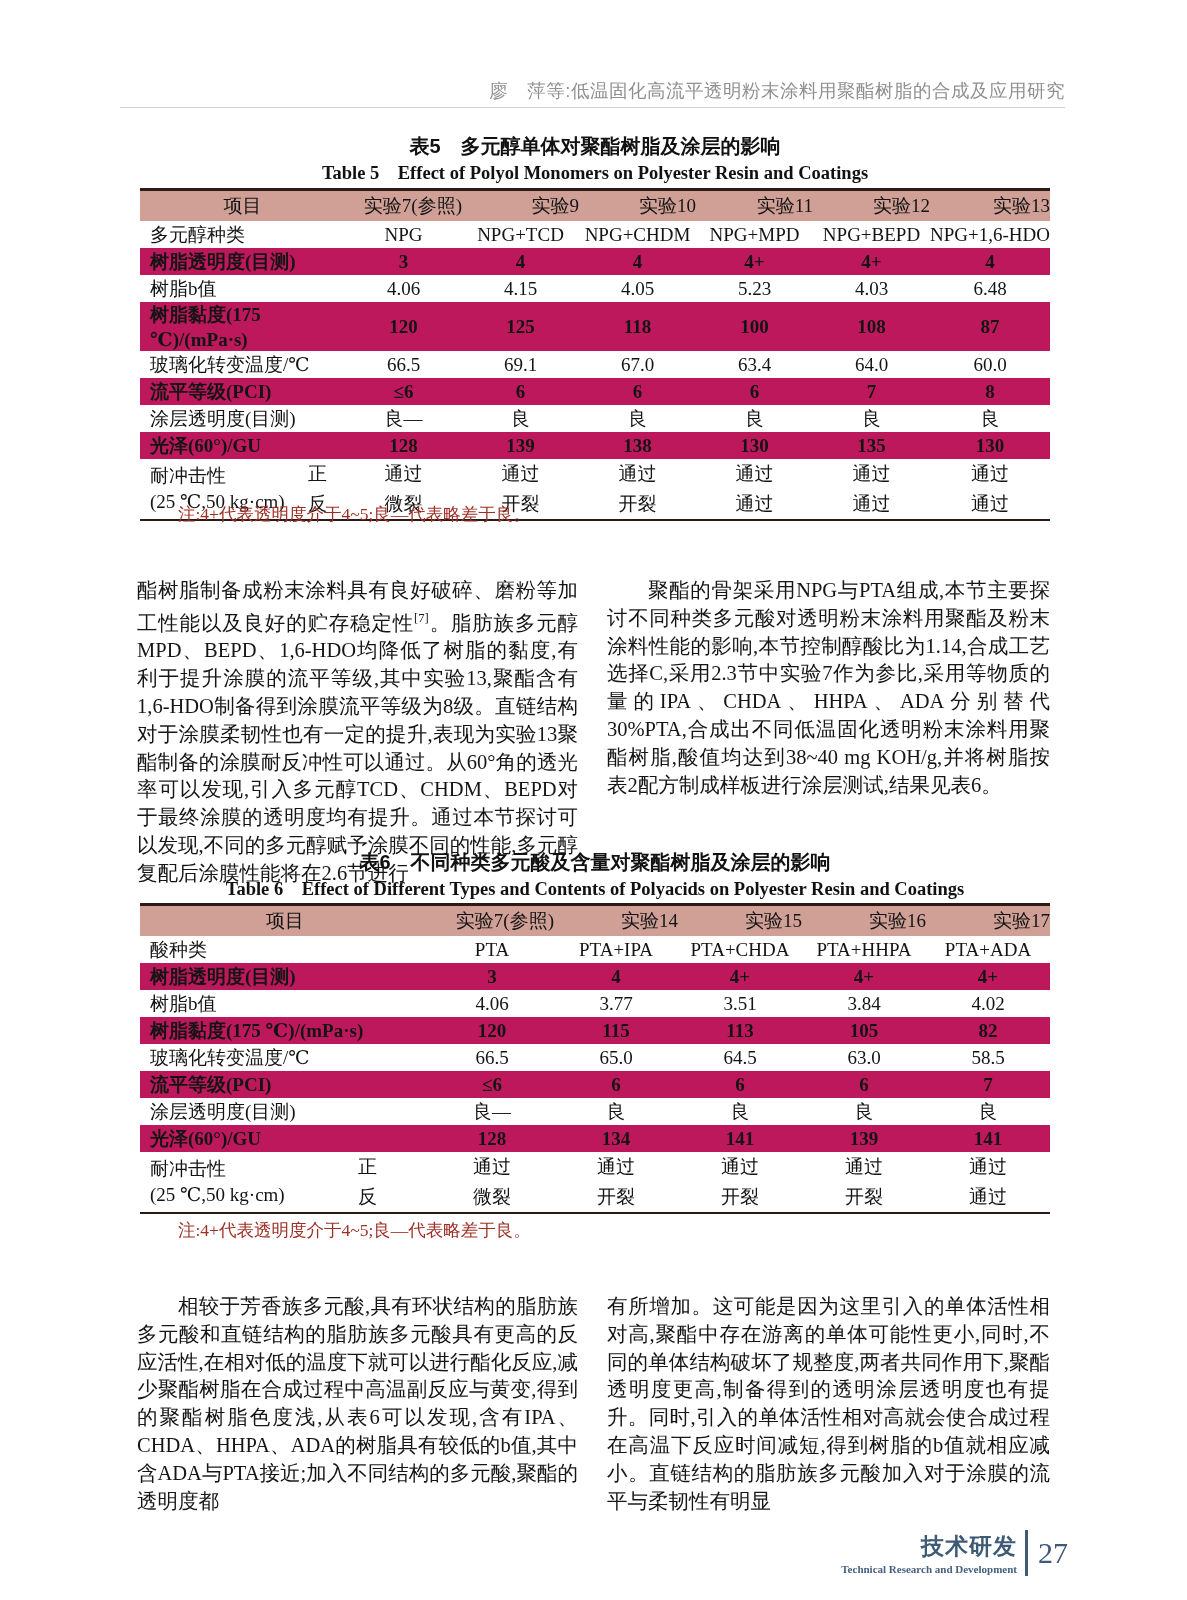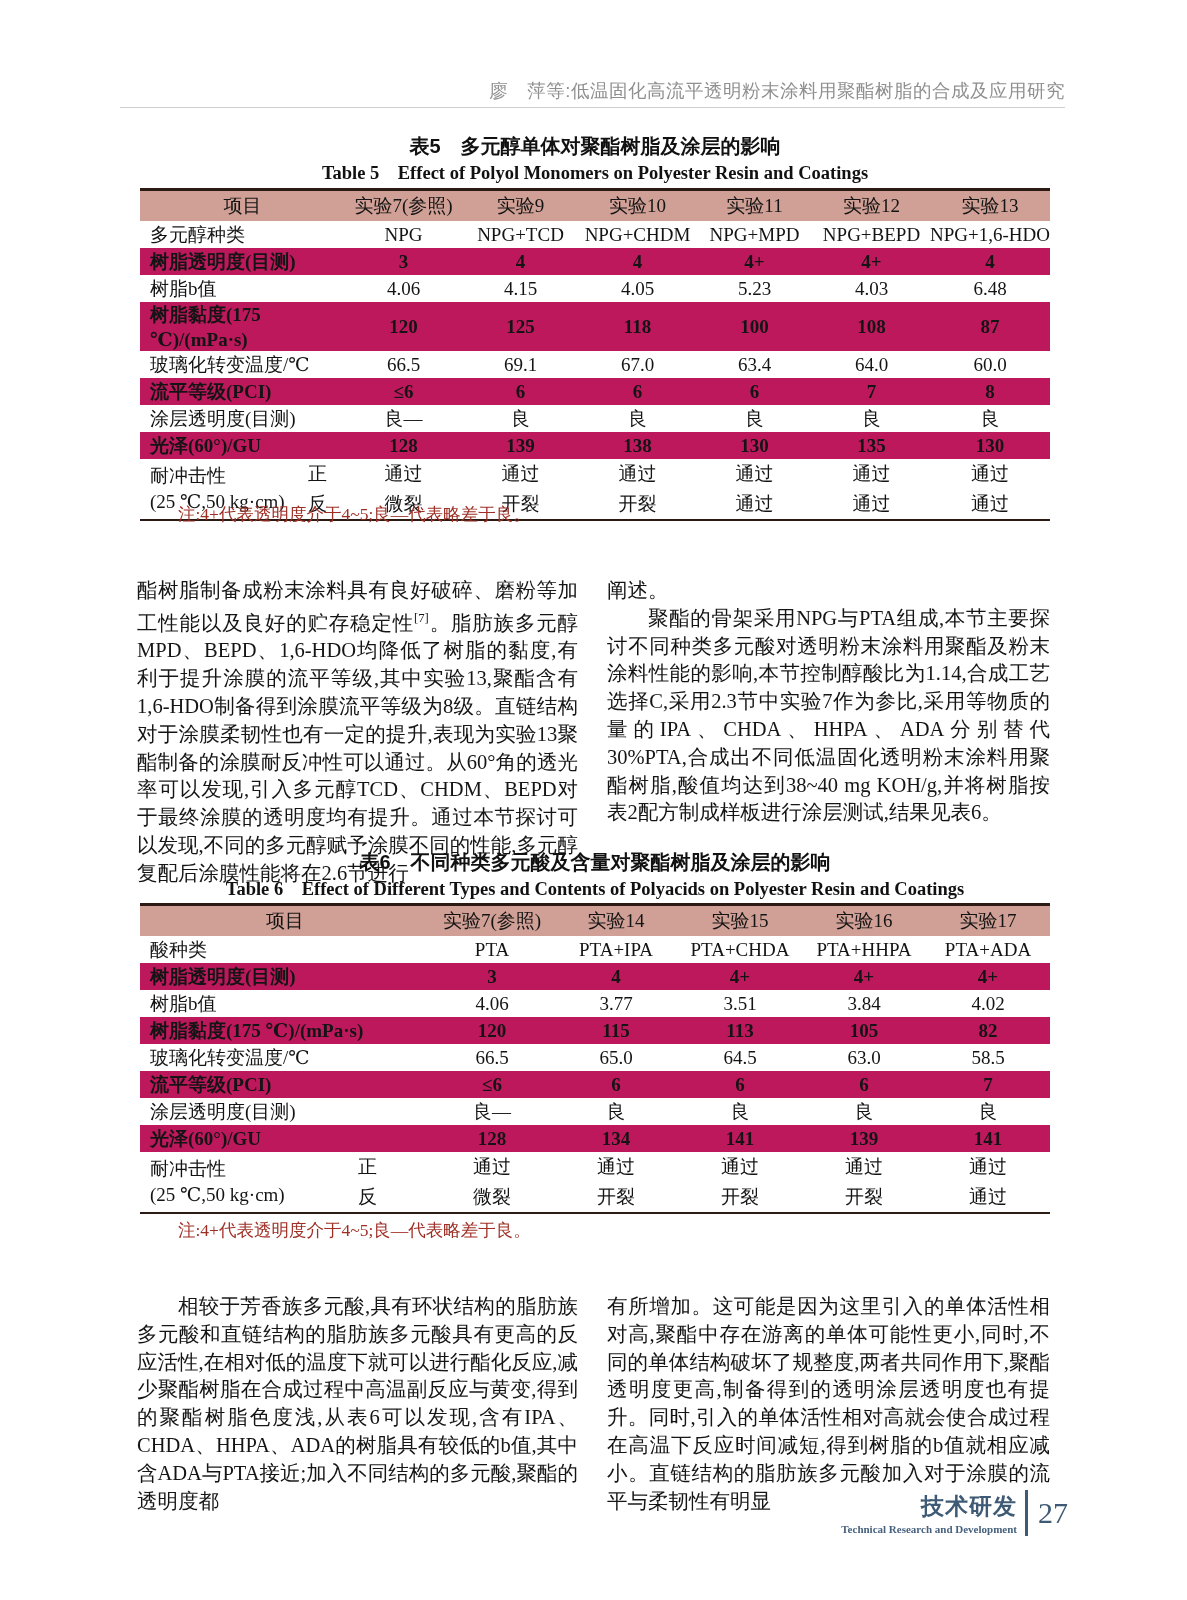--- a/index.html
+++ b/index.html
@@ -15,21 +15,21 @@
   
   .cap-zh{left:140px;width:910px;text-align:center;font-family:"Liberation Sans","DejaVu Sans",sans-serif;
     font-weight:bold;font-size:20px;color:#111;}
   .cap-en{left:140px;width:910px;text-align:center;font-family:"Liberation Serif","DejaVu Serif",serif;
     font-weight:bold;font-size:18.5px;color:#111;}
 
   
   table.datatable{border-collapse:separate;border-spacing:0;table-layout:fixed;width:910px;
     border-top:3px solid #2c1b14;border-bottom:2.5px solid #2c1b14;
     font-size:19px;color:#141414;}
-  table.datatable th{background:#d0a096;font-weight:normal;height:30px;text-align:center;padding:0;}
+  table.datatable th{background:#d0a096;font-weight:normal;height:30px;text-align:right;padding:0;}
   table.datatable th.label-h{text-align:center;}
   table.datatable td{height:27px;text-align:center;padding:0;vertical-align:middle;}
   table.datatable tr.shade td{background:#be185d;font-weight:bold;}
   table.datatable td.lbl{text-align:left;padding-left:10px;}
   table.datatable td.two-line{line-height:1.35;}
   table.datatable td.sub{text-align:center;}
   table.datatable td.imp{height:30px;}
 
   .note{font-size:17.5px;color:#9e2f25;font-family:"Liberation Serif","DejaVu Serif",serif;}
 
@@ -37,21 +37,21 @@
   .textcol{width:441px;font-size:20.5px;line-height:27.8px;text-align:justify;
     text-justify:inter-ideograph;margin-top:35px;}
   .textcol p{margin:0;}
   .indent{text-indent:2em;}
   sup{font-size:0.62em;}
   .sec-head{font-family:"Liberation Sans","DejaVu Sans",sans-serif;font-weight:bold;
     color:#9e2f25;font-size:20.5px;line-height:27.8px;}
   .sec-num{margin-right:20px;}
 
   
-  .footer{top:1490px;right:119px;display:flex;align-items:center;}
+  .footer{top:1530px;right:119px;display:flex;align-items:center;}
   .footer-txt{display:flex;flex-direction:column;align-items:flex-end;}
   .footer-zh{font-family:"Liberation Sans","DejaVu Sans",sans-serif;font-weight:bold;
     font-size:23px;color:#3e5a74;letter-spacing:1px;}
   .footer-en{font-size:11px;color:#46617d;font-weight:bold;margin-top:1px;}
   .footer-divider{width:3px;height:46px;background:#3e5a74;margin:0 10px 0 8px;}
   .footer-page{font-size:30px;color:#3e5a74;}
 </style>
 </head>
 <body>
 
@@ -182,21 +182,20 @@
       </tbody>
     </table>
 </div>
 <div class="abs note" style="top:502px;left:178px;">注:4+代表透明度介于4~5;良—代表略差于良。</div>
 
 <div class="abs textcol" style="top:542px;left:137px;">
   <p><span>酯树脂制备成粉末涂料具有良好破碎、磨粉等加工性能以及良好的贮存稳定性</span><sup>[7]</sup><span>。脂肪族多元醇MPD、BEPD、1,6-HDO均降低了树脂的黏度,有利于提升涂膜的流平等级,其中实验13,聚酯含有1,6-HDO制备得到涂膜流平等级为8级。直链结构对于涂膜柔韧性也有一定的提升,表现为实验13聚酯制备的涂膜耐反冲性可以通过。从60°角的透光率可以发现,引入多元醇TCD、CHDM、BEPD对于最终涂膜的透明度均有提升。通过本节探讨可以发现,不同的多元醇赋予涂膜不同的性能,多元醇复配后涂膜性能将在2.6节进行</span></p>
 </div>
 
 <div class="abs textcol" style="top:542px;left:607px;width:443px;">
-  <p>阐述。</p>
   <p class="indent">聚酯的骨架采用NPG与PTA组成,本节主要探讨不同种类多元酸对透明粉末涂料用聚酯及粉末涂料性能的影响,本节控制醇酸比为1.14,合成工艺选择C,采用2.3节中实验7作为参比,采用等物质的量的IPA、CHDA、HHPA、ADA分别替代30%PTA,合成出不同低温固化透明粉末涂料用聚酯树脂,酸值均达到38~40 mg KOH/g,并将树脂按表2配方制成样板进行涂层测试,结果见表6。</p>
 </div>
 
 <div class="abs cap-zh" style="top:849px;">表6　不同种类多元酸及含量对聚酯树脂及涂层的影响</div>
 <div class="abs cap-en" style="top:876px;">Table 6　Effect of Different Types and Contents of Polyacids on Polyester Resin and Coatings</div>
 
 <div class="abs" style="top:903px;left:140px;">
   <table class="datatable">
     <colgroup>
       <col style="width:165px">

